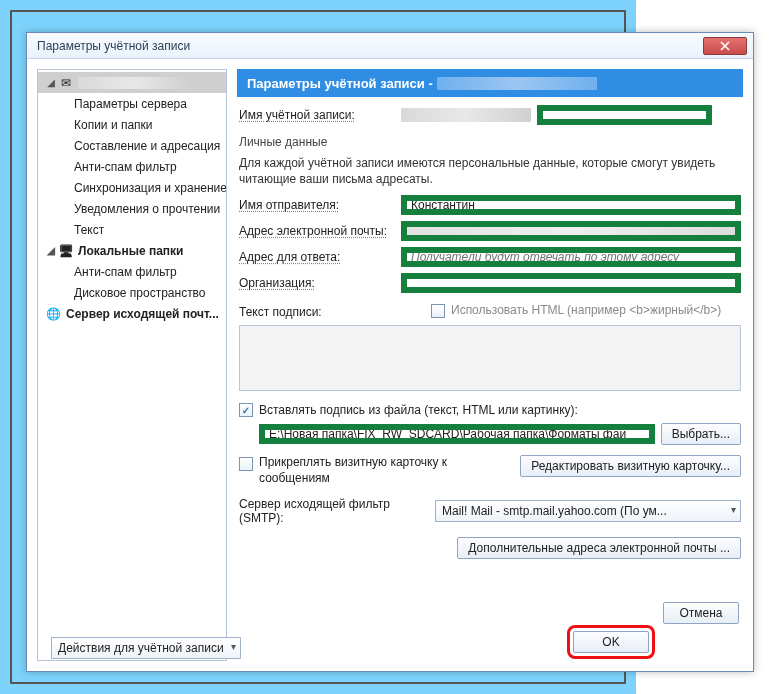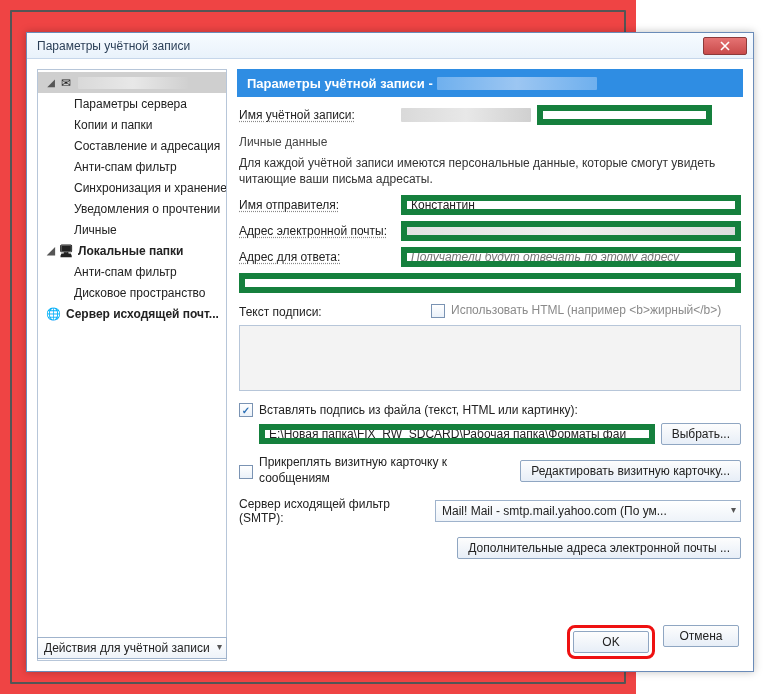--- a/index.html
+++ b/index.html
@@ -1,19 +1,19 @@
 <!DOCTYPE html>
 <html><head>
 <meta charset="utf-8">
 <style>
   * { box-sizing: border-box; }
   html, body { margin:0; padding:0; }
   body { font-family: "Segoe UI", Tahoma, sans-serif; font-size: 12px; color:#222; background:#fff; }
 
-  .canvas { width:636px; height:694px; position:relative; background:#ef4444; }
+  .canvas { width:636px; height:694px; position:relative; background:#7dd3fc; }
 
   
   .outer-frame { position:absolute; left:10px; top:10px; right:10px; bottom:10px; border:2px solid #555; border-radius:1px; }
 
   
   .window { position:absolute; left:26px; top:32px; width:728px; height:640px; background:#fff; border:1px solid #6a8bb8; box-shadow:0 0 8px rgba(0,0,0,.25); }
   .titlebar { height:26px; background:linear-gradient(#f7fbff,#e9f2fb); border-bottom:1px solid #c6d6ea; display:flex; align-items:center; padding:0 6px 0 10px; }
   .titlebar .title { flex:1; font-size:12px; color:#2b3f57; }
   .close-btn { width:44px; height:18px; border:1px solid #8b3a3a; border-radius:2px; background:linear-gradient(#e57373,#c94b4b); display:flex; align-items:center; justify-content:center; color:#fff; font-size:11px; cursor:pointer; }
   .close-btn svg { width:10px; height:10px; }
@@ -53,23 +53,23 @@
 
   .chk { width:14px; height:14px; border:1px solid #7a93b3; background:linear-gradient(#fff,#eaf1f9); display:inline-flex; align-items:center; justify-content:center; font-size:10px; color:#2a6fb5; }
   .chk.checked::after { content:"✓"; font-weight:bold; }
 
   .btn { height:22px; border:1px solid #8fa6c2; background:linear-gradient(#fdfdfd,#e7eef7); padding:0 10px; font-size:12px; color:#222; display:inline-flex; align-items:center; justify-content:center; cursor:pointer; border-radius:2px; }
 
   .select { flex:1; height:22px; border:1px solid #9fb3cc; background:linear-gradient(#fff,#eef3f9); padding:0 18px 0 6px; font-size:12px; position:relative; display:flex; align-items:center; overflow:hidden; white-space:nowrap; cursor:pointer; }
   .select::after { content:"▾"; position:absolute; right:4px; top:3px; font-size:10px; color:#555; }
 
   
-  .actions-btn { position:absolute; left:10px; bottom:12px; width:190px; }
+  .actions-btn { position:absolute; left:24px; bottom:12px; width:190px; }
   .footer-btns { position:absolute; right:14px; bottom:12px; display:flex; gap:8px; }
-  .ok-highlight { border:3px solid #e11; border-radius:8px; padding:3px; }
+  .ok-highlight { border:3px solid #e11; border-radius:8px; padding:3px;margin-top:23px; }
   .footer-btns .btn { width:76px; justify-content:center; }
 
   .gray-disabled { color:#8a8a8a; }
 </style>
 </head>
 <body>
 <div class="canvas">
 
 <div class="outer-frame"></div>
 
@@ -105,21 +105,21 @@
           <div class="tree-item">
                 <span>Анти-спам фильтр</span>
               </div>
           <div class="tree-item">
                 <span>Синхронизация и хранение</span>
               </div>
           <div class="tree-item">
                 <span>Уведомления о прочтении</span>
               </div>
           <div class="tree-item">
-                <span>Личные</span>
+                <span>Текст</span>
               </div>
         </div>
 
         <div class="tree-item bold">
           <span class="tw">◢</span>
           <span class="ic">🖥</span>
           <span>Локальные папки</span>
         </div>
         <div class="tree-sub">
           <div class="tree-item">
@@ -159,20 +159,21 @@
         </div>
         <div class="row">
           <span class="lbl u">Адрес электронной почты:</span>
           <div class="input blur-input"></div>
         </div>
         <div class="row">
           <span class="lbl u">Адрес для ответа:</span>
           <input class="input placeholder" placeholder="Получатели будут отвечать по этому адресу" style="">
         </div>
         <div class="row">
+          <span class="lbl u">Организация:</span>
           <input class="input" style="">
         </div>
 
         <div class="row" style="align-items:flex-start; margin-top:4px;gap:36px;">
           <span class="lbl" style="padding-top:2px">Текст подписи:</span>
           <div style="flex:1">
             <div class="row" style="">
               <span class="chk"></span>
               <span class="gray-disabled" style="line-height:1.25">Использовать HTML (например &lt;b&gt;жирный&lt;/b&gt;)</span>
             </div>
@@ -182,21 +183,21 @@
 
         <div class="row" style="margin-top:6px;">
           <span class="chk checked"></span>
           <span>Вставлять подпись из файла (текст, HTML или картинку):</span>
         </div>
         <div class="row" style="padding-left:20px;">
           <input class="input" style="flex: 1 1 0%;" value="E:\Новая папка\FIX_RW_SDCARD\Рабочая папка\Форматы фай">
           <button class="btn">Выбрать...</button>
         </div>
 
-        <div class="row" style="margin-top:4px; align-items:center;">
+        <div class="row" style="margin-top:4px; align-items:flex-start;">
           <span class="chk" style="margin-top:2px"></span>
           <span style="width:210px; line-height:1.3">Прикреплять визитную карточку к сообщениям</span>
           <div style="flex:1"></div>
           <button class="btn">Редактировать визитную карточку...</button>
         </div>
 
         <div class="row" style="margin-top:4px;">
           <span style="width:190px">Сервер исходящей фильтр (SMTP):</span>
           <div class="select">
             <span>Mail! Mail - smtp.mail.yahoo.com (По ум...</span>

